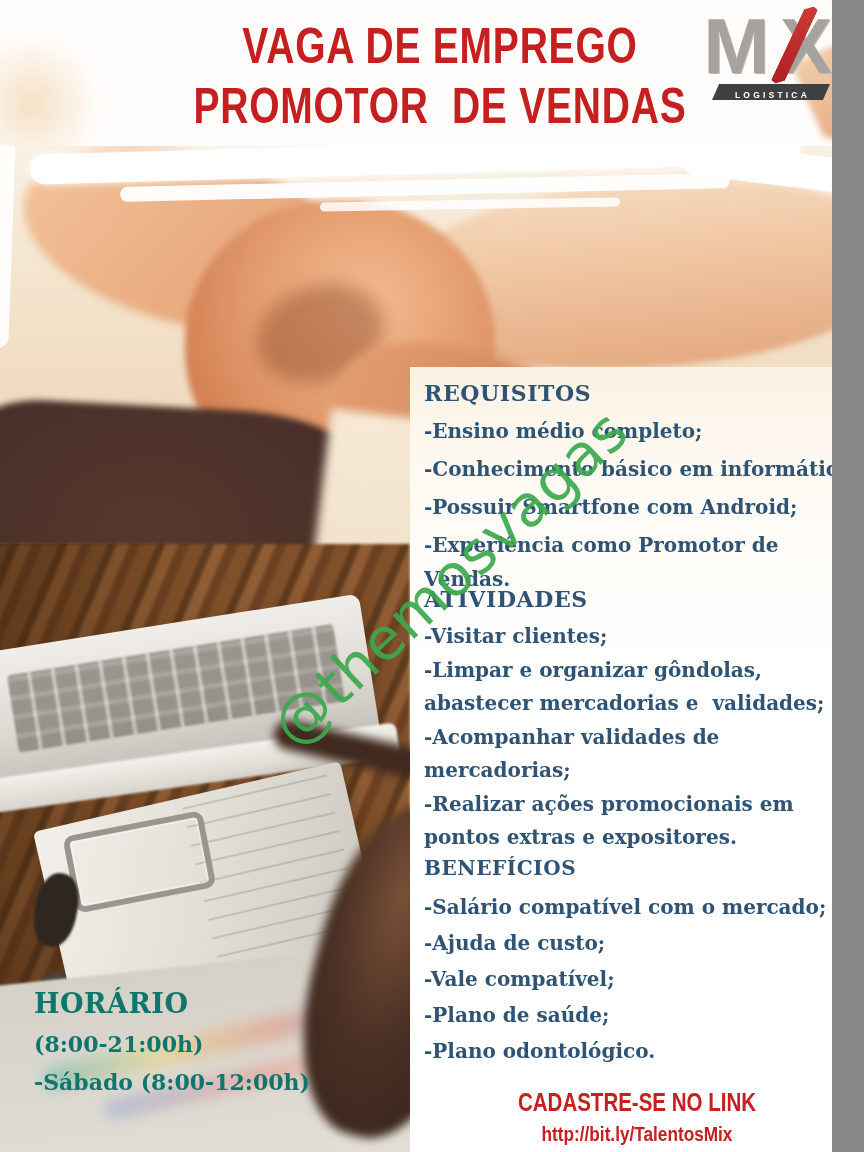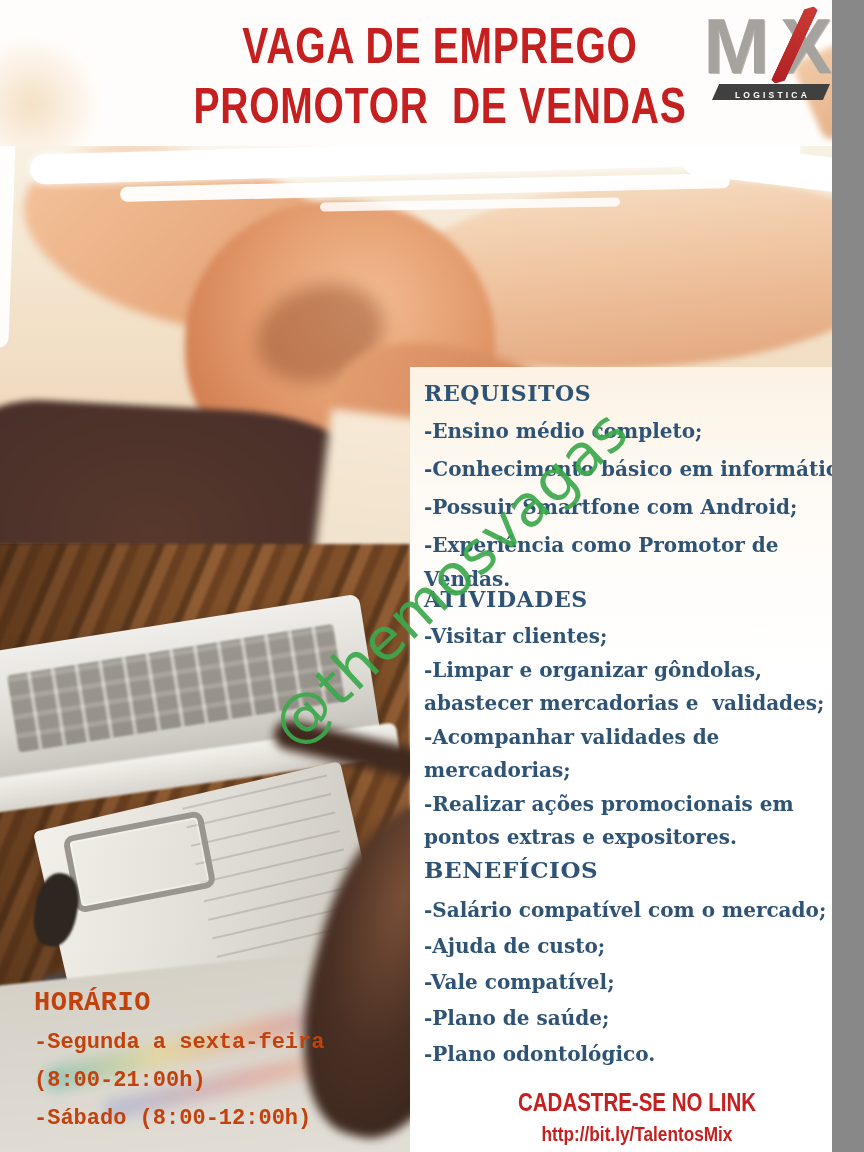--- a/index.html
+++ b/index.html
@@ -91,30 +91,30 @@
   .ph-bleft{left:-10px;top:-8px;width:22px;height:210px;border-radius:12px;background:#fff;opacity:.9;transform:rotate(2deg);}
 
   
   .panel{position:absolute;left:410px;top:367px;width:454px;height:785px;z-index:20;
     background:linear-gradient(180deg,#fbf2e4 0%,#fefbf6 18%,#ffffff 40%);}
 
   
   .sec{position:absolute;left:424px;width:440px;z-index:30;color:#2e5374;}
   .section-heading{width:100%;text-align:left;font-weight:700;font-size:22px;letter-spacing:.6px;
     margin:0 0 8px 0;}
-  .sec-benef .section-heading{font-size:23px;margin-bottom:10px;}
+  .sec-benef .section-heading{font-size:20px;margin-bottom:10px;}
   .item{font-weight:700;font-size:20px;line-height:34px;white-space:pre-wrap;margin:0 0 4px 0;}
   .sec-ativ .item{line-height:33px;margin-bottom:1px;}
   .sec-benef .item{margin-bottom:2px;}
   .sec-req{top:380px;}
   .sec-ativ{top:586px;}
   .sec-benef{top:856px;}
 
   
-  .horario{position:absolute;left:34px;top:988px;width:380px;z-index:35;color:#c2410c;font-family:Liberation Mono, monospace;}
+  .horario{position:absolute;left:34px;top:988px;width:380px;z-index:35;color:#0f766e;}
   .horario-heading{font-weight:700;font-size:27px;letter-spacing:.5px;margin:0 0 6px 0;}
   .horario-line{font-weight:700;font-size:22px;line-height:38px;white-space:pre;}
 
   
   .cta{position:absolute;left:410px;top:1088px;width:454px;text-align:center;z-index:30;
     font-family:"Liberation Sans",sans-serif;color:#c5201f;}
   .cta-label{display:block;font-weight:700;font-size:25px;line-height:28px;transform:scaleX(.82);white-space:pre;}
   .cta-link{display:block;margin-top:6px;font-weight:700;font-size:20px;line-height:24px;transform:scaleX(.86);white-space:pre;}
 
   
@@ -202,21 +202,20 @@
     <div class="section-heading">BENEFÍCIOS</div>
     <div class="item">-Salário compatível com o mercado;</div>
     <div class="item">-Ajuda de custo;</div>
     <div class="item">-Vale compatível;</div>
     <div class="item">-Plano de saúde;</div>
     <div class="item">-Plano odontológico.</div>
   </section>
 
   <div class="horario">
     <div class="horario-heading">HORÁRIO</div>
-    <div class="horario-line">-Segunda a sexta-feira</div>
     <div class="horario-line">(8:00-21:00h)</div>
     <div class="horario-line">-Sábado (8:00-12:00h)</div>
   </div>
 
   <div class="cta">
     <span class="cta-label">CADASTRE-SE NO LINK</span>
     <span class="cta-link">http://bit.ly/TalentosMix</span>
   </div>
 
   <div class="watermark">@themosvagas</div>

